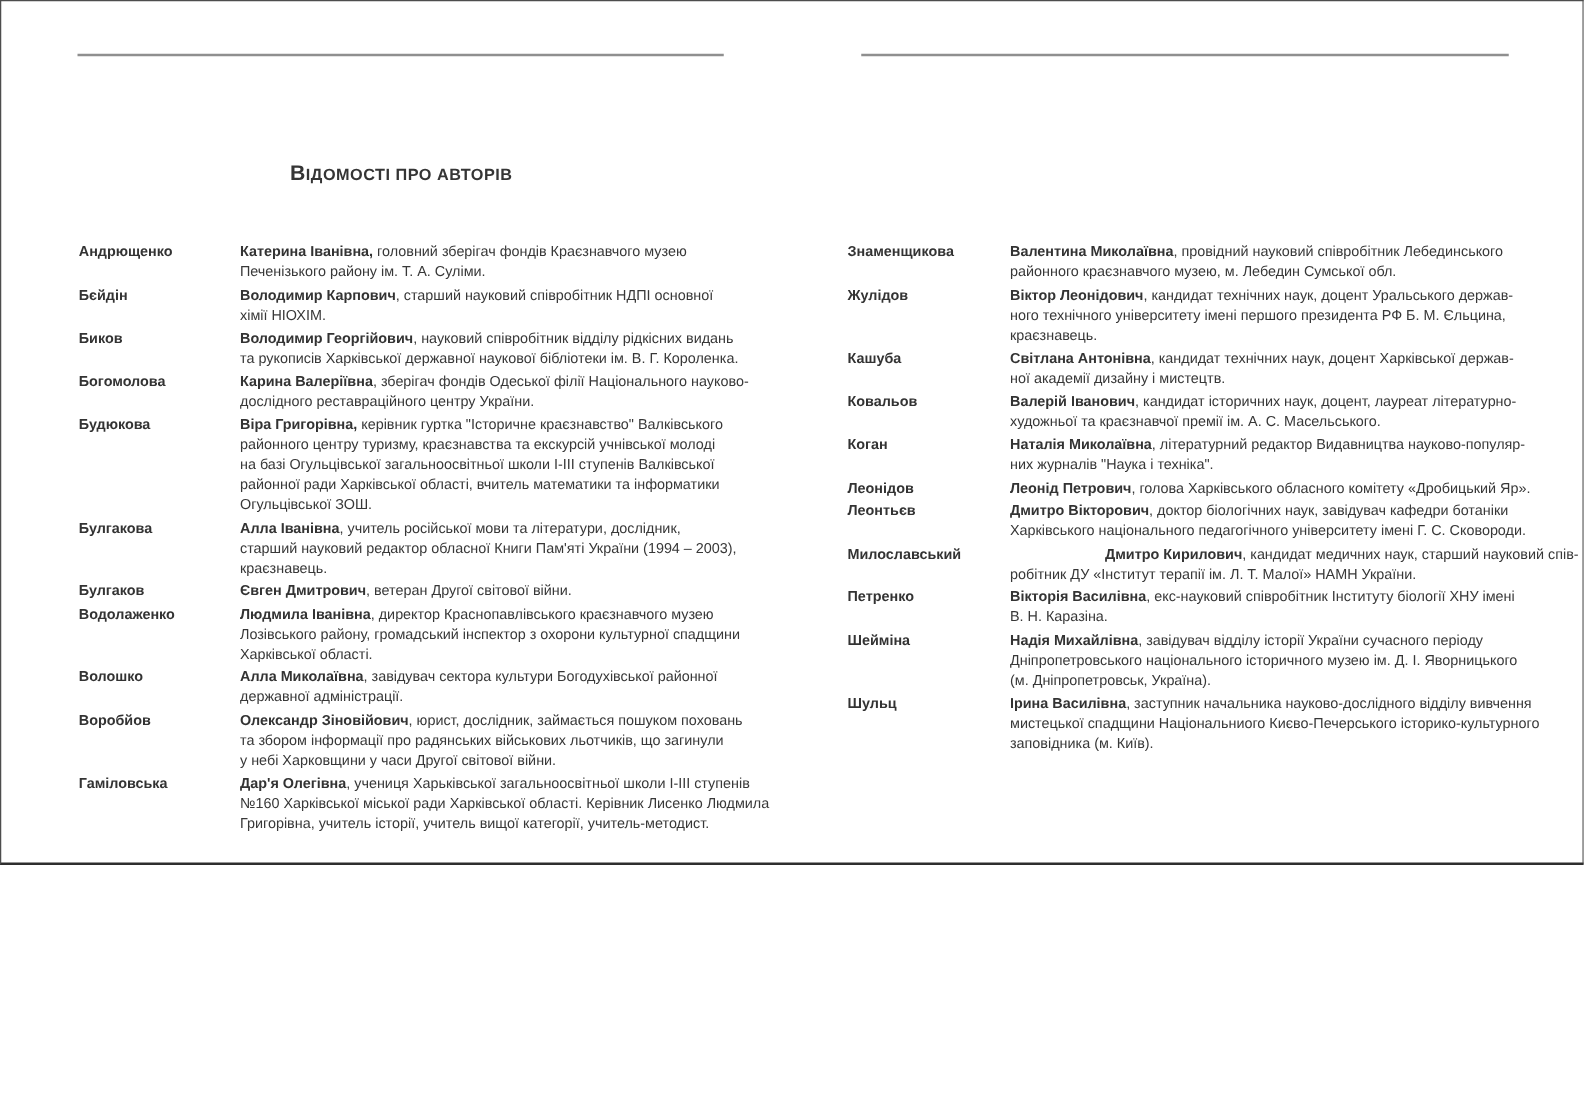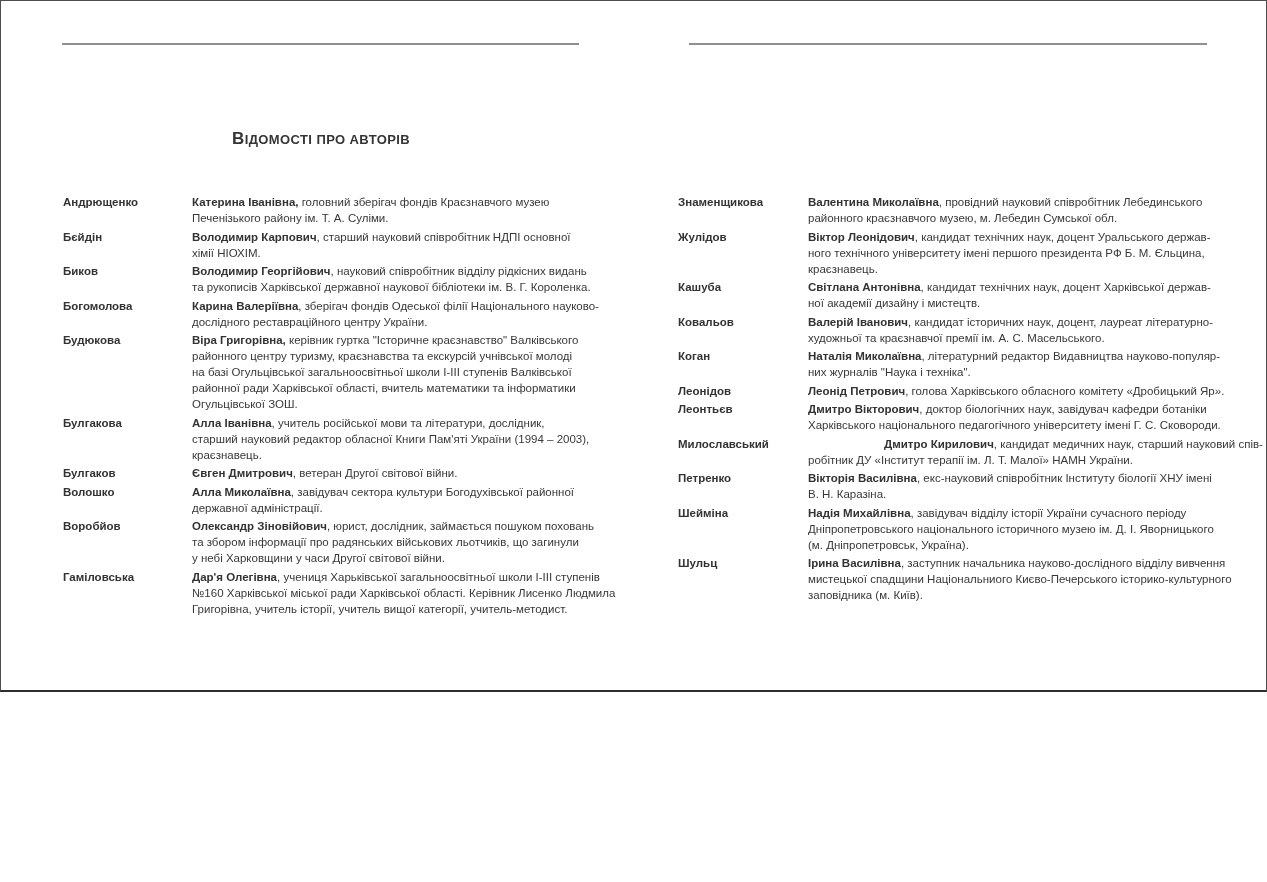--- a/index.html
+++ b/index.html
@@ -128,20 +128,26 @@
     <div class="desc"><b class="name">Алла Іванівна</b><span class="rest">, учитель російської мови та літератури, дослідник,
 старший науковий редактор обласної Книги Пам'яті України (1994 – 2003),
 краєзнавець.</span></div>
   </div>
 
   <div class="entry">
     <div class="surname">Булгаков</div>
     <div class="desc"><b class="name">Євген Дмитрович</b><span class="rest">, ветеран Другої світової війни.</span></div>
   </div>
 
+  <div class="entry">
+    <div class="surname">Водолаженко</div>
+    <div class="desc"><b class="name">Людмила Іванівна</b><span class="rest">, директор Краснопавлівського краєзнавчого музею
+Лозівського району, громадський інспектор з охорони культурної спадщини
+Харківської області.</span></div>
+  </div>
 
   <div class="entry">
     <div class="surname">Волошко</div>
     <div class="desc"><b class="name">Алла Миколаївна</b><span class="rest">, завідувач сектора культури Богодухівської районної
 державної адміністрації.</span></div>
   </div>
 
   <div class="entry">
     <div class="surname">Воробйов</div>
     <div class="desc"><b class="name">Олександр Зіновійович</b><span class="rest">, юрист, дослідник, займається пошуком поховань

